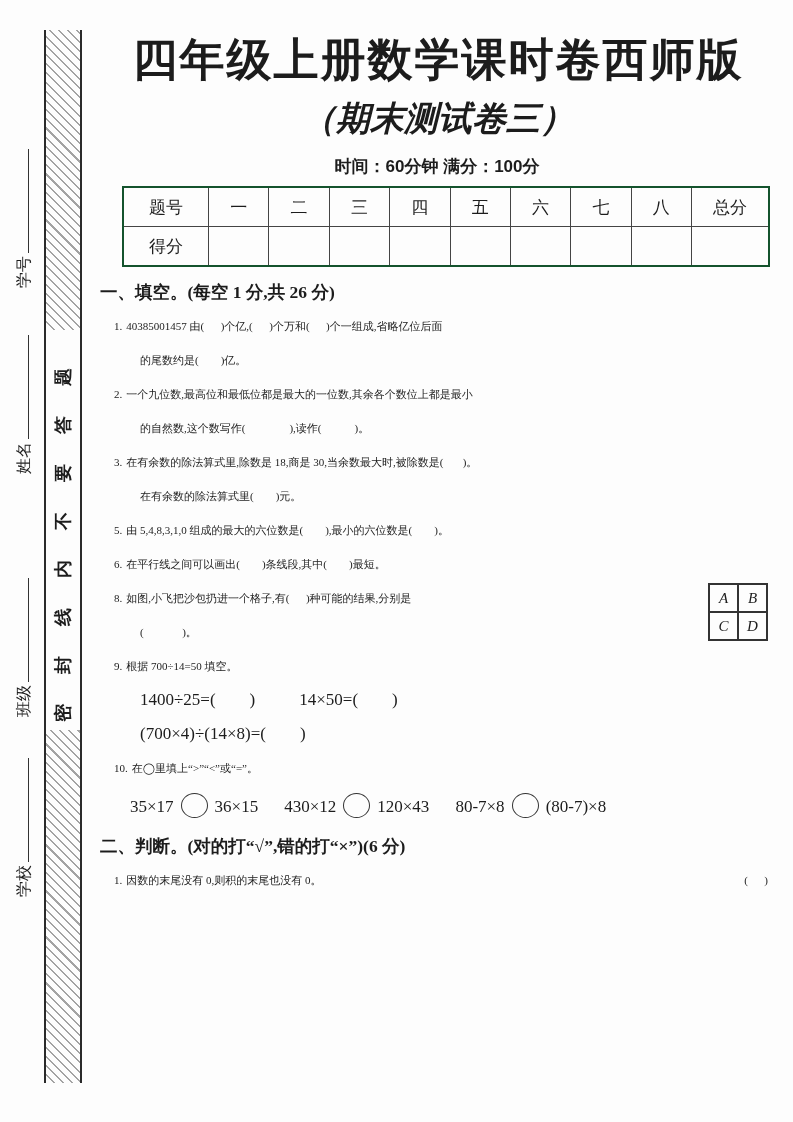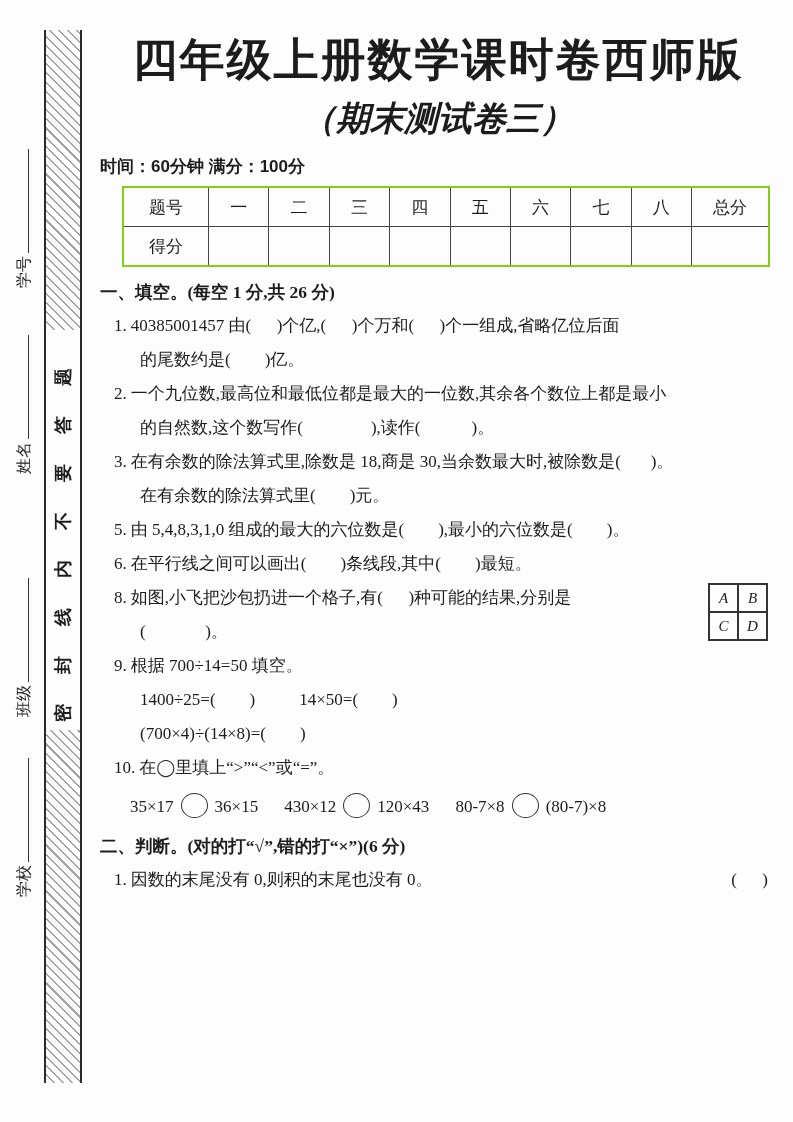--- a/index.html
+++ b/index.html
@@ -19,33 +19,33 @@
   .margin-label{position:absolute;left:-51px;width:150px;height:24px;transform:rotate(-90deg);
     font-size:16px;white-space:nowrap;line-height:24px;}
   .ml-line{display:inline-block;width:104px;border-bottom:1.5px solid #333;height:14px;margin-left:3px;}
 
   
   .main{position:absolute;left:100px;top:4px;width:676px;}
   .title{margin:28px 0 0 0;text-align:center;font-size:45px;font-weight:bold;letter-spacing:2px;
     font-family:"Liberation Sans",sans-serif;line-height:1.25;}
   .subtitle{margin:10px 0 0 0;text-align:center;font-size:34px;font-weight:bold;
     font-family:"Liberation Sans",sans-serif;line-height:1.2;font-style:italic;}
-  .meta{margin:16px 2px 8px 0;text-align:left;font-size:17px;font-weight:bold;
+  .meta{margin:16px 2px 8px 0;text-align:center;font-size:17px;font-weight:bold;
     font-family:"Liberation Sans",sans-serif;}
 
   table.score{border-collapse:collapse;table-layout:fixed;width:648px;margin-left:22px;
-    border:2px solid #84cc16;}
+    border:2px solid #14532d;}
   table.score td,table.score th{border:1.2px solid #444;height:38px;text-align:center;
     font-size:17px;font-weight:normal;padding:0;}
   table.score .c0{width:84px;} table.score .clast{width:76px;}
 
   .sections{margin-top:8px;}
   .sec-heading{font-size:17.5px;font-weight:bold;line-height:34px;white-space:pre-wrap;}
   .q{margin-left:14px;}
-  .q .line{line-height:34px;font-size:17px;white-space:pre-wrap;}
+  .q .line{line-height:34px;font-size:11px;white-space:pre-wrap;}
   .q .line.cont{padding-left:26px;}
   .q .qnum{padding-right:4px;}
   .sub-row{line-height:34px;font-size:17px;padding-left:26px;white-space:pre-wrap;}
   .sub-row .eq{margin-right:44px;}
   .cmp-row{line-height:44px;font-size:17px;padding-left:16px;white-space:nowrap;}
   .cmp-pair{margin-right:26px;}
   .circle{display:inline-block;width:25px;height:23px;border:1.5px solid #333;border-radius:50%;
     vertical-align:-6px;margin:0 7px;}
   .q-grid{float:right;display:grid;grid-template-columns:29px 29px;grid-auto-rows:28px;
     border:1.5px solid #333;margin:2px 8px 0 8px;}

